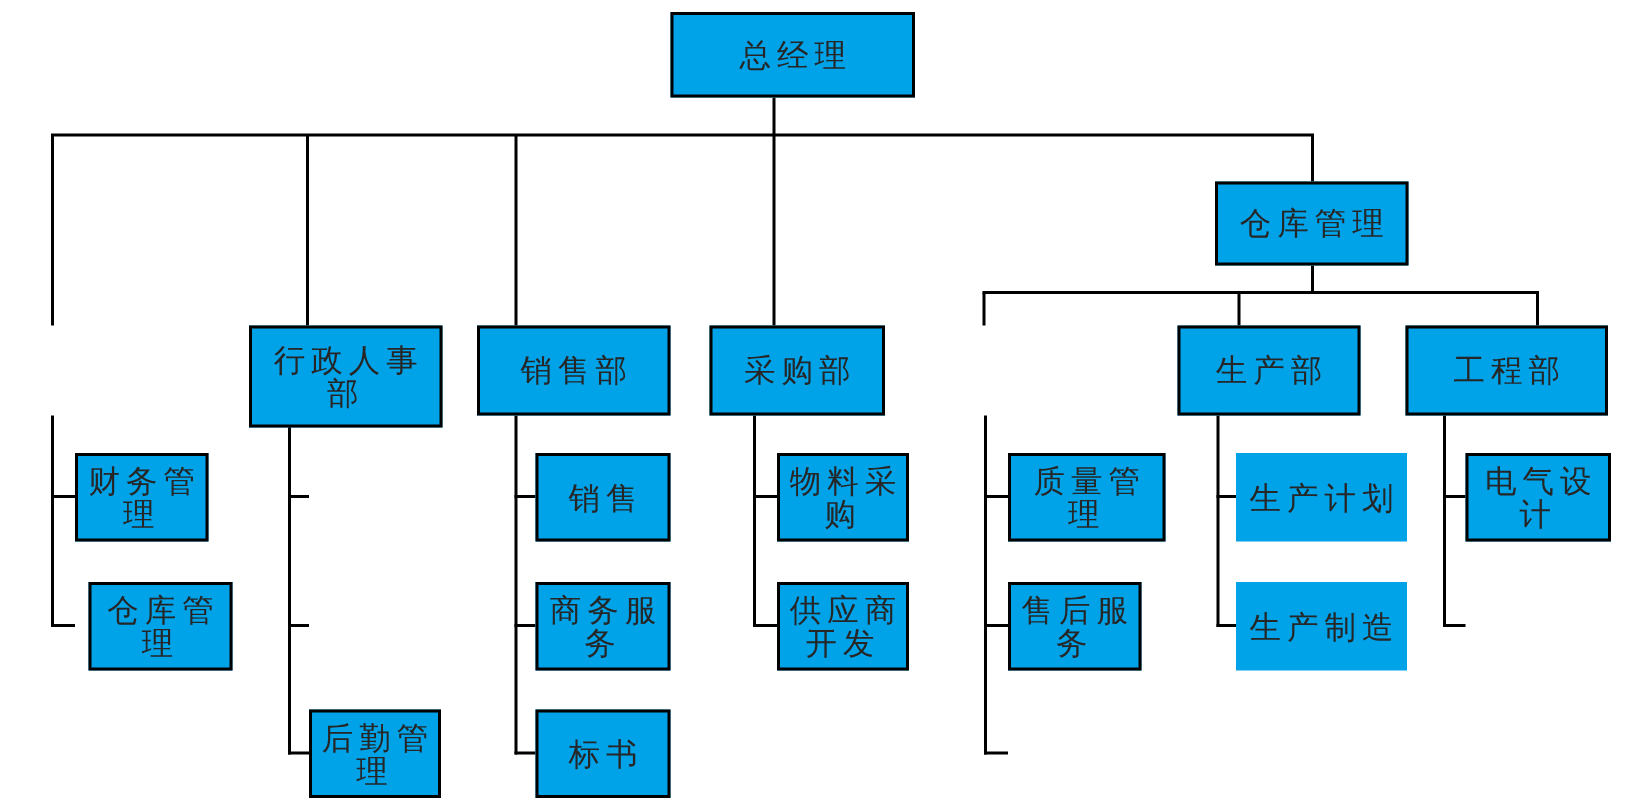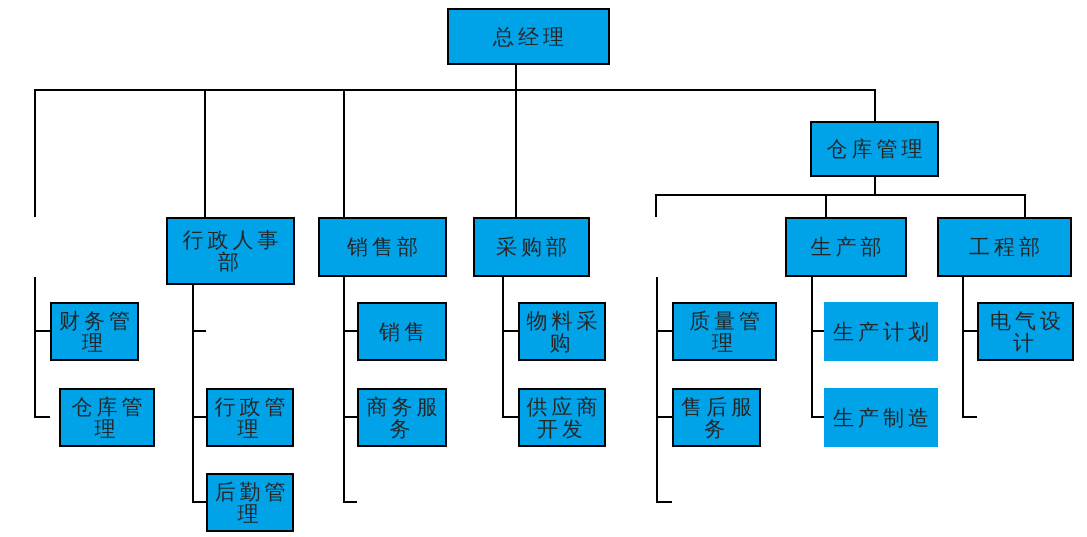--- a/index.html
+++ b/index.html
@@ -84,25 +84,25 @@
 
   <div class="node" style="left:166px;top:217px;width:129px;height:68px">行政人事部</div>
   <div class="node" style="left:318px;top:217px;width:129px;height:60px">销售部</div>
   <div class="node" style="left:473px;top:217px;width:117px;height:60px">采购部</div>
   <div class="node" style="left:785px;top:217px;width:122px;height:60px">生产部</div>
   <div class="node" style="left:937px;top:217px;width:135px;height:60px">工程部</div>
 
   <div class="node" style="left:50px;top:302px;width:89px;height:59px">财务管理</div>
   <div class="node" style="left:59px;top:388px;width:96px;height:59px">仓库管理</div>
 
-  <div class="node" style="left:206px;top:388px;width:88px;height:59px">行政管理</div>
   <div class="node" style="left:206px;top:473px;width:88px;height:59px">后勤管理</div>
 
   <div class="node" style="left:357px;top:302px;width:90px;height:59px">销售</div>
   <div class="node" style="left:357px;top:388px;width:90px;height:59px">商务服务</div>
+  <div class="node" style="left:357px;top:473px;width:90px;height:59px">标书</div>
 
   <div class="node" style="left:518px;top:302px;width:88px;height:59px">物料采购</div>
   <div class="node" style="left:518px;top:388px;width:88px;height:59px">供应商
 开发</div>
 
   <div class="node" style="left:672px;top:302px;width:105px;height:59px">质量管理</div>
   <div class="node" style="left:672px;top:388px;width:89px;height:59px">售后服务</div>
 
   <div class="node noborder" style="left:824px;top:302px;width:114px;height:59px">生产计划</div>
   <div class="node noborder" style="left:824px;top:388px;width:114px;height:59px">生产制造</div>

